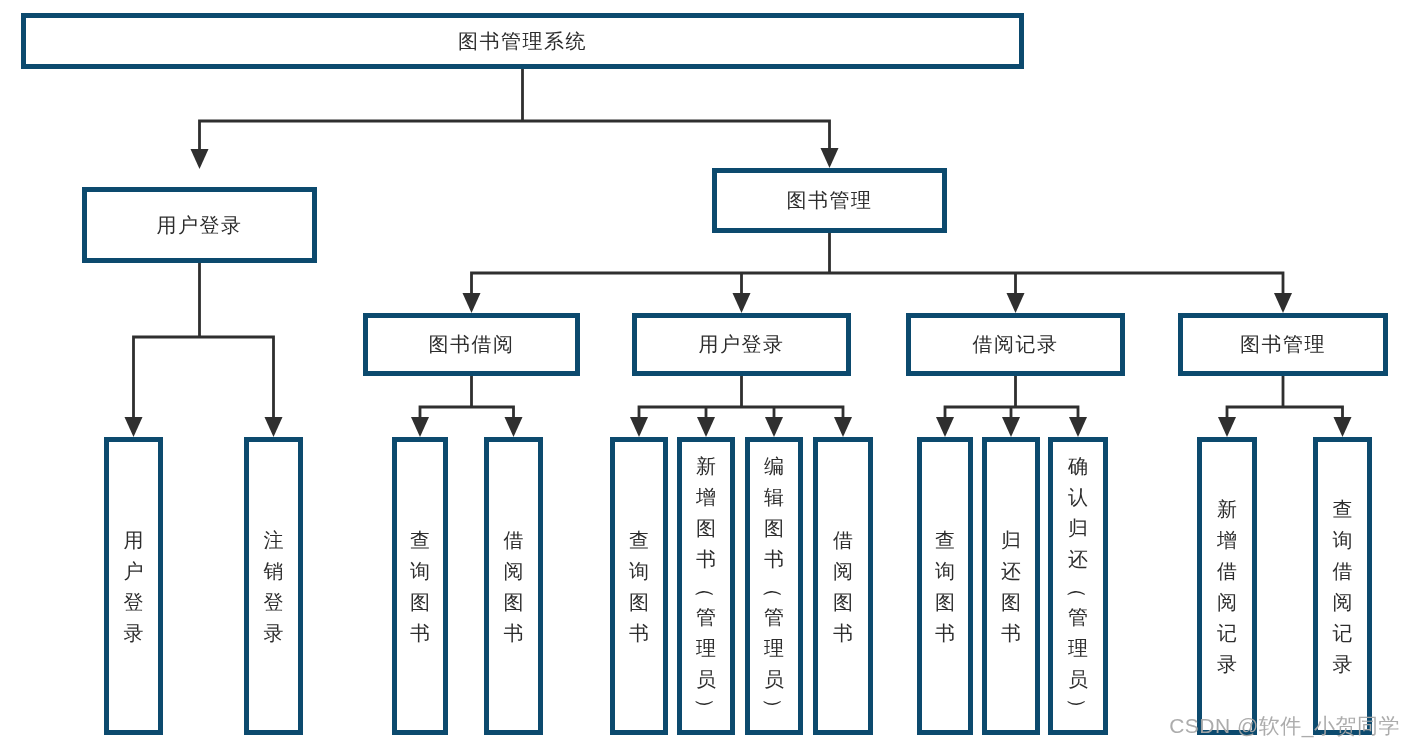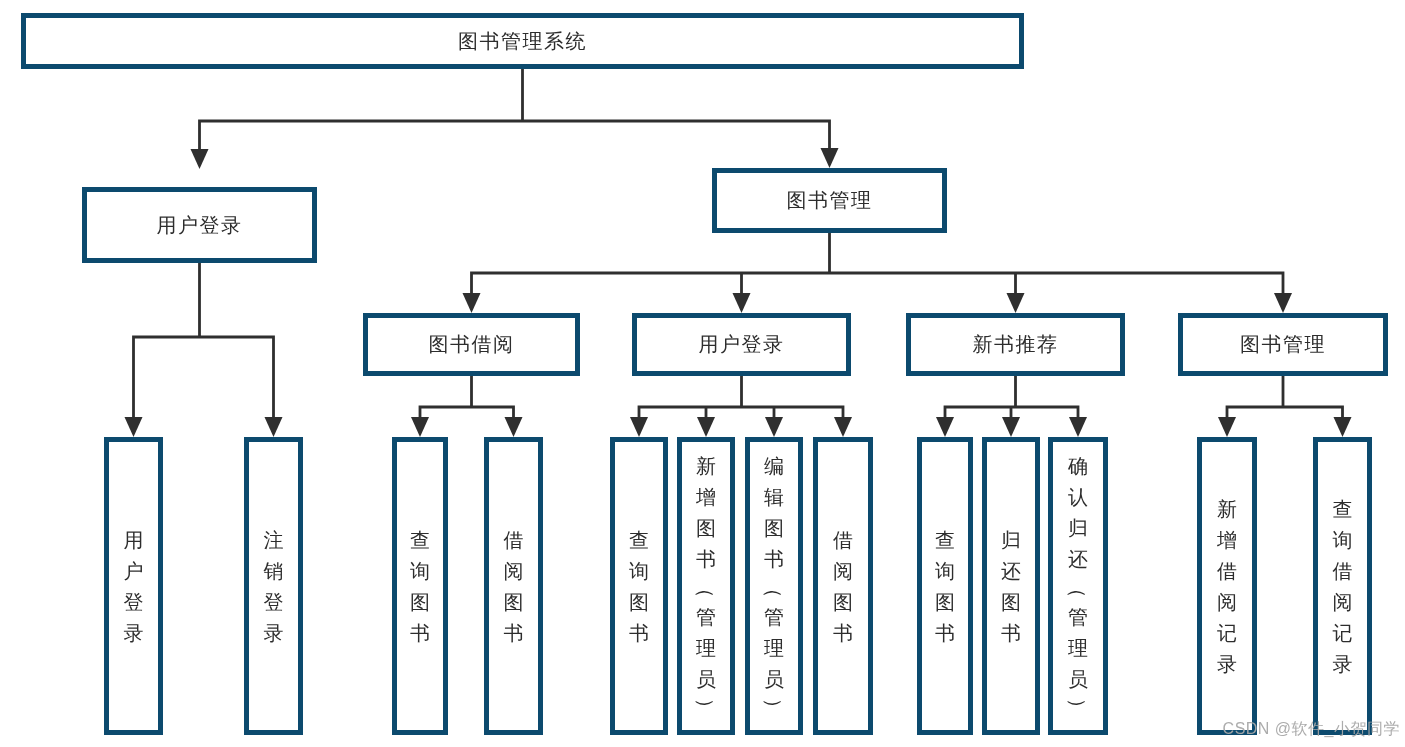--- a/index.html
+++ b/index.html
@@ -45,21 +45,21 @@
     line-height: 1;
   }
   .vbox .lbl span { display: block; }
   .vbox .lbl span.vpar {
     transform: rotate(90deg);
     height: 16px; line-height: 16px;
   }
   .watermark {
     position: absolute;
     right: 5px; bottom: 7px;
-    font-size: 16px;
+    font-size: 21px;
     color: rgba(168,168,168,0.95);
     letter-spacing: 0.5px;
     white-space: nowrap;
   }
 </style>
 </head>
 <body>
 
 <div class="canvas">
 
@@ -117,21 +117,21 @@
     <span class="lbl">图书管理</span>
   </div>
 
   <div class="box hbox" style="left:363px;top:313px;width:217px;height:63px">
     <span class="lbl">图书借阅</span>
   </div>
   <div class="box hbox" style="left:632px;top:313px;width:219px;height:63px">
     <span class="lbl">用户登录</span>
   </div>
   <div class="box hbox" style="left:906px;top:313px;width:219px;height:63px">
-    <span class="lbl">新书推荐</span>
+    <span class="lbl">借阅记录</span>
   </div>
   <div class="box hbox" style="left:1178px;top:313px;width:210px;height:63px">
     <span class="lbl">图书管理</span>
   </div>
 
   <div class="box vbox" style="left:104px;top:437px;width:59px;height:298px">
     <span class="lbl">
         <span>用</span>
         <span>户</span>
         <span>登</span>

